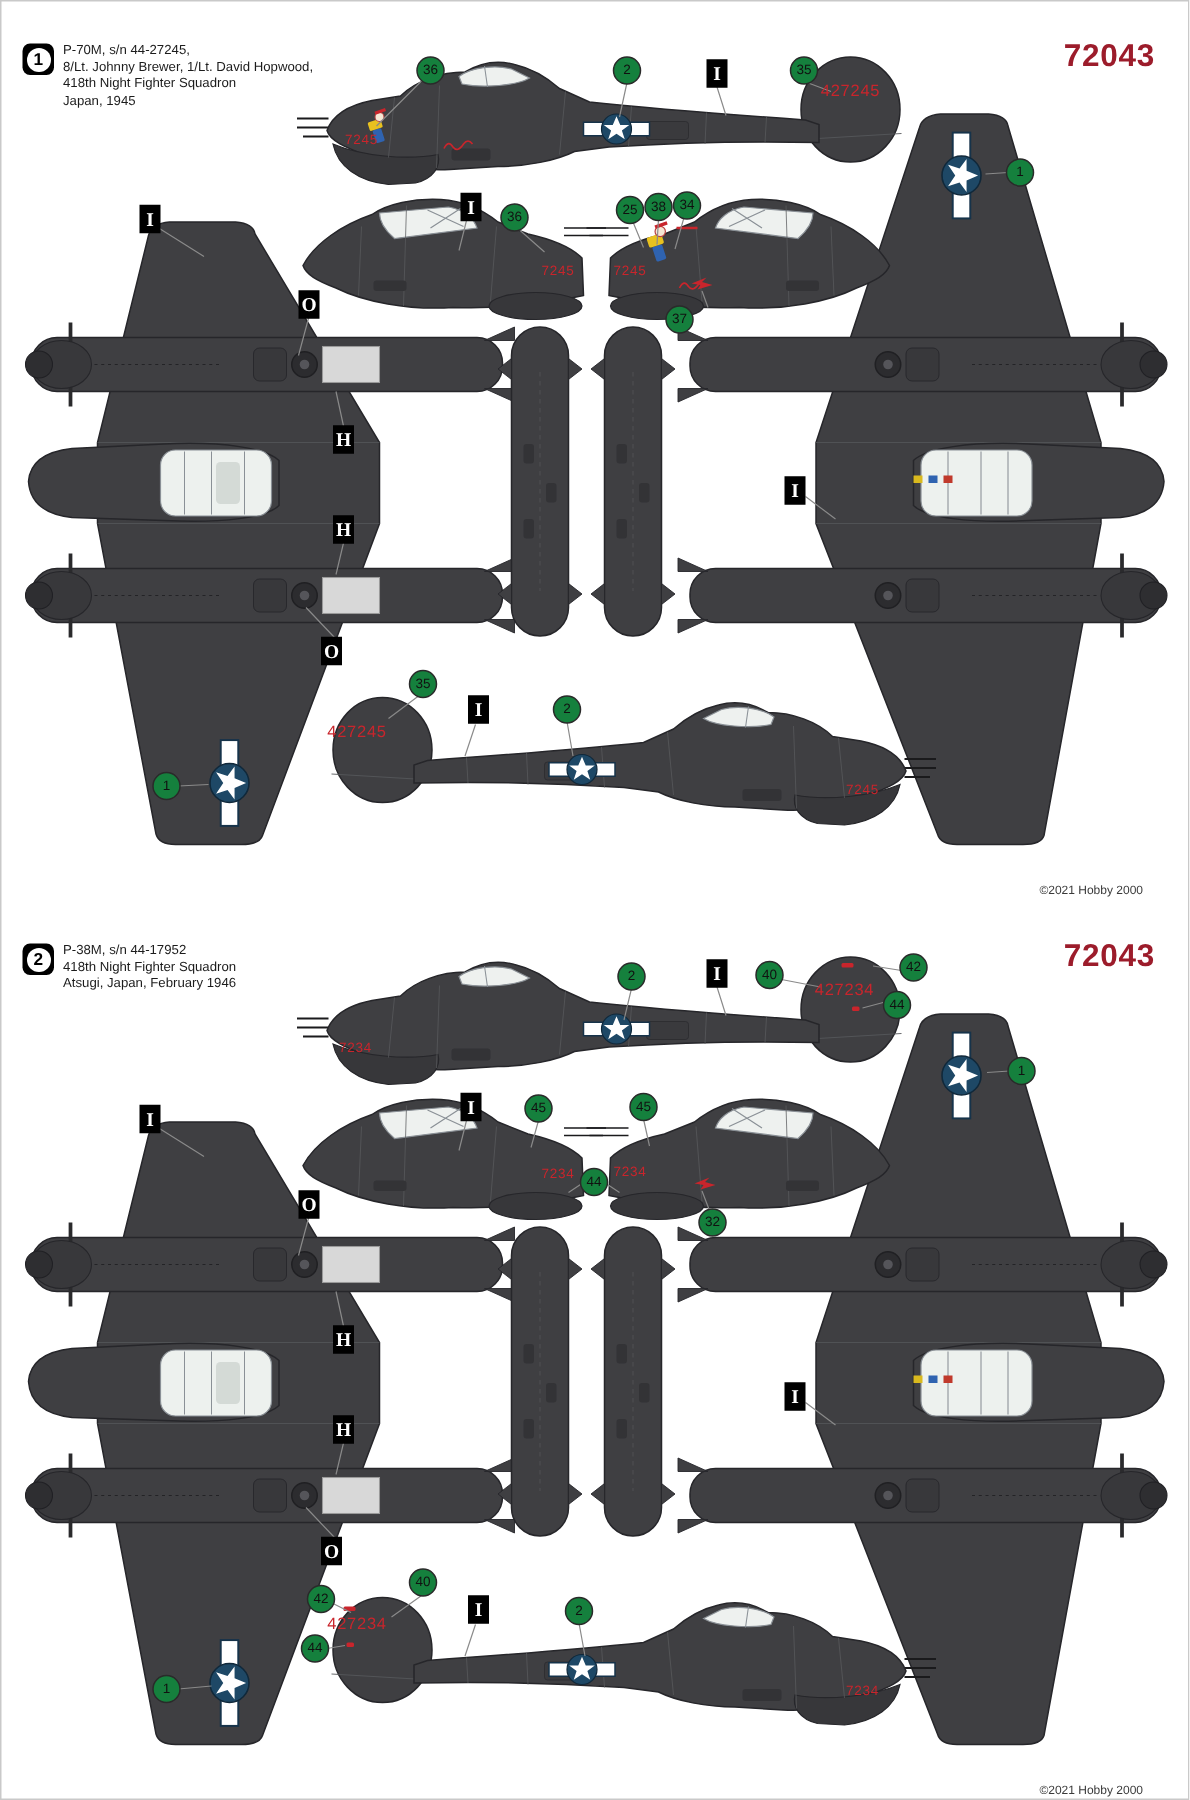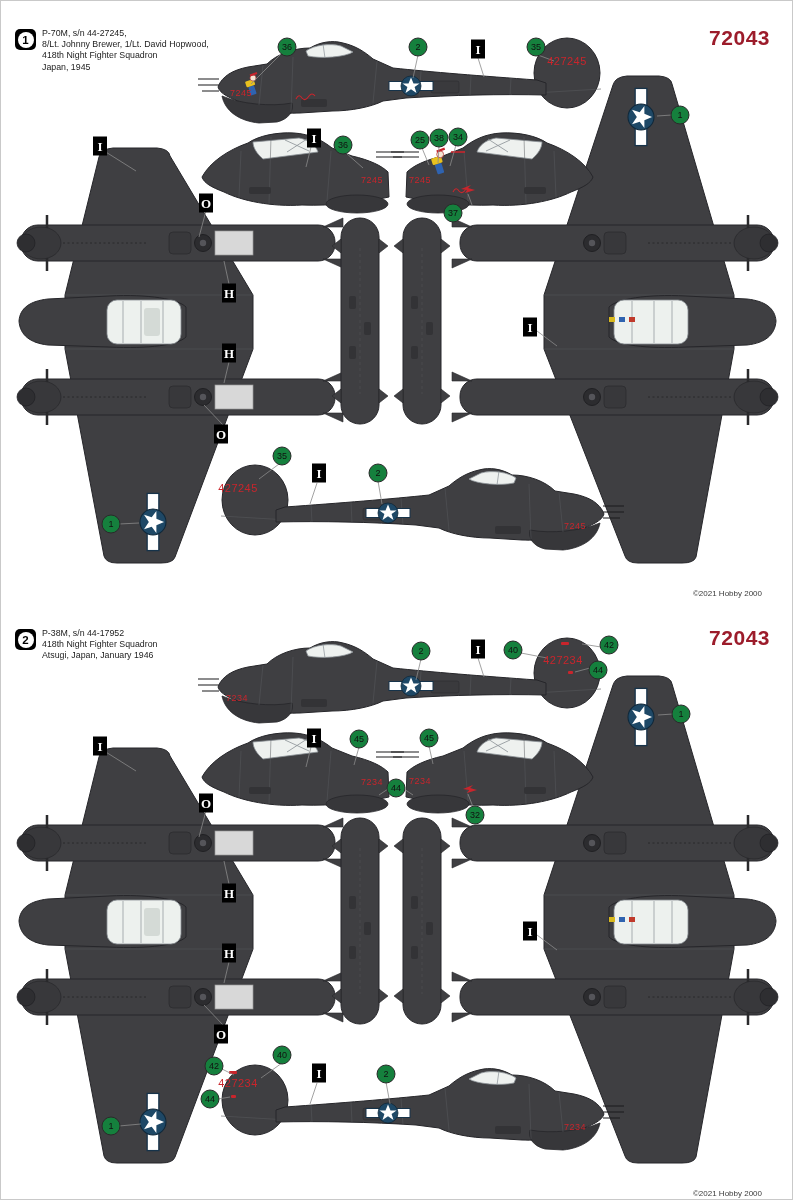--- a/index.html
+++ b/index.html
@@ -273,21 +273,21 @@
            M672,113 L657,114 M536,334 L556,349 M221,468 L233,474 M281,462 L260,477
            M217,498 L229,496 M385,481 L389,503 M316,482 L309,503"></path>
     </svg>
 
     <div class="badge">
       <span class="badge-c">2</span>
     </div>
     <div class="info">
       <div>P-38M, s/n 44-17952</div>
       <div>418th Night Fighter Squadron</div>
-      <div>Atsugi, Japan, January 1946</div>
+      <div>Atsugi, Japan, February 1946</div>
       <div></div>
     </div>
     <div class="cat">72043</div>
 
     <span class="rednum tailnum" style="left:562px;top:59px">427234</span>
     <span class="rednum nosenum" style="left:236px;top:97px">7234</span>
     <span class="rednum nosenum" style="left:371px;top:181px">7234</span>
     <span class="rednum nosenum" style="left:419px;top:180px">7234</span>
     <span class="rednum tailnum" style="left:237px;top:482px">427234</span>
     <span class="rednum nosenum" style="left:574px;top:526px">7234</span>

